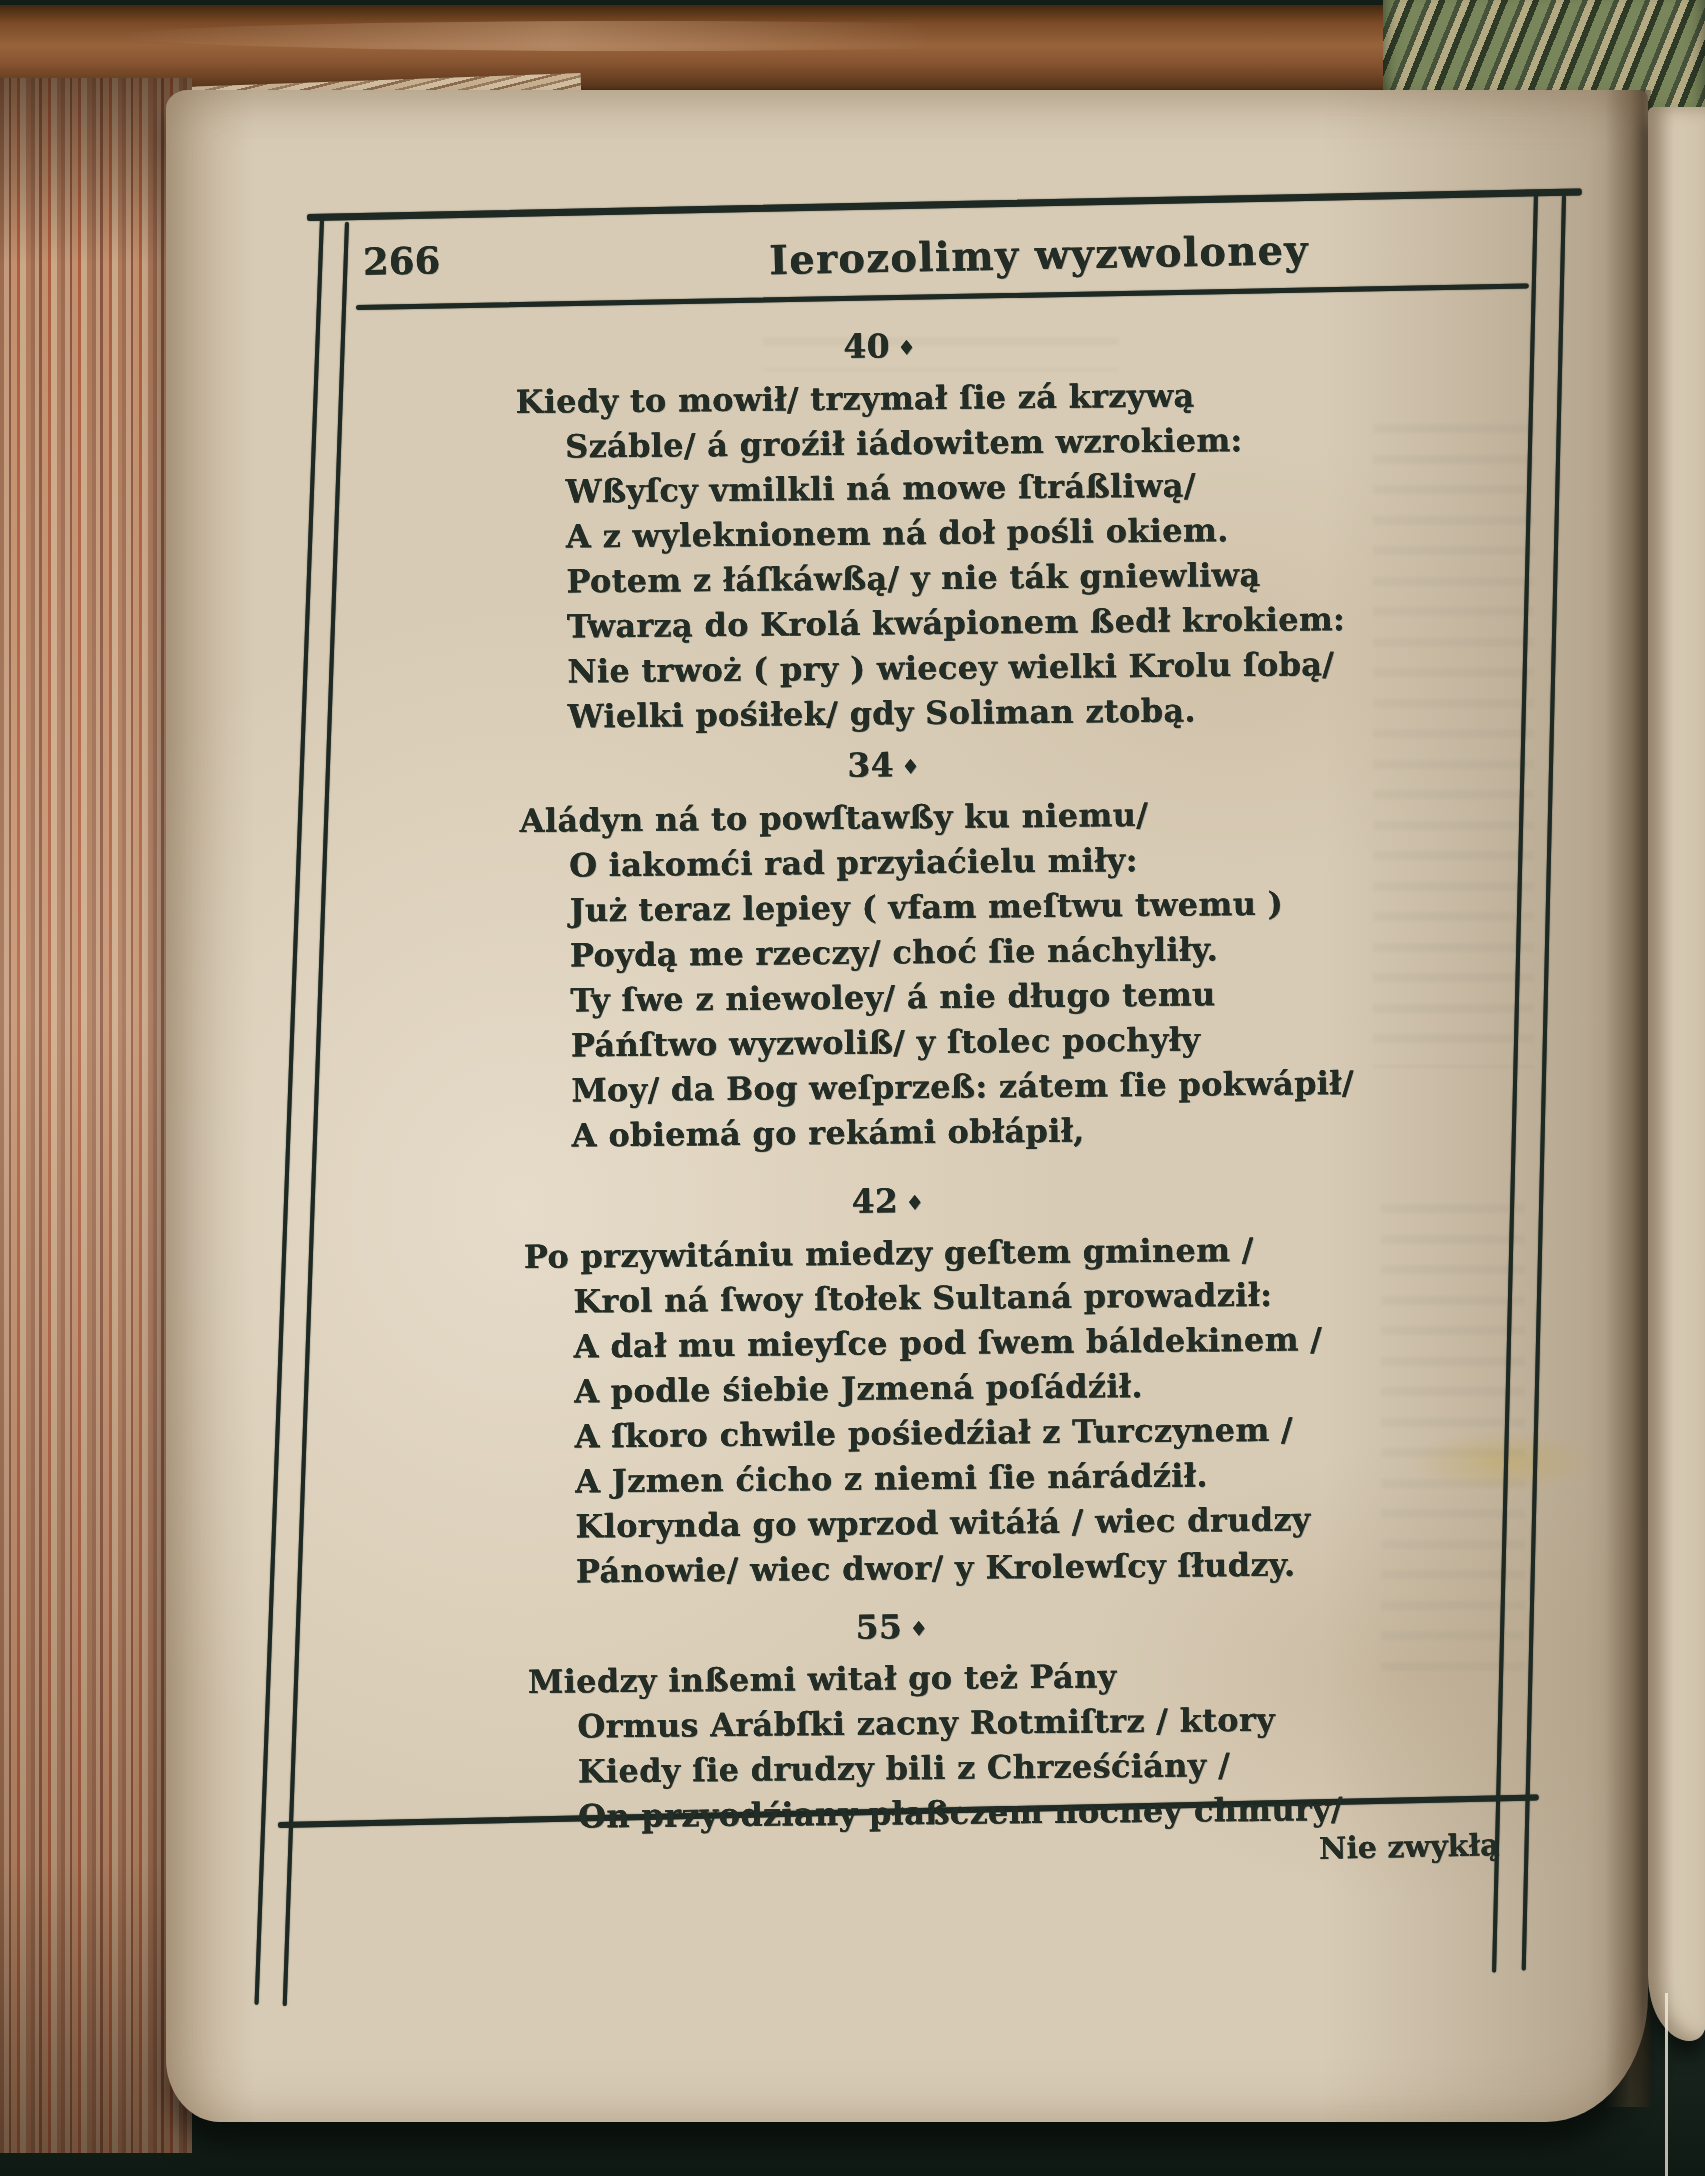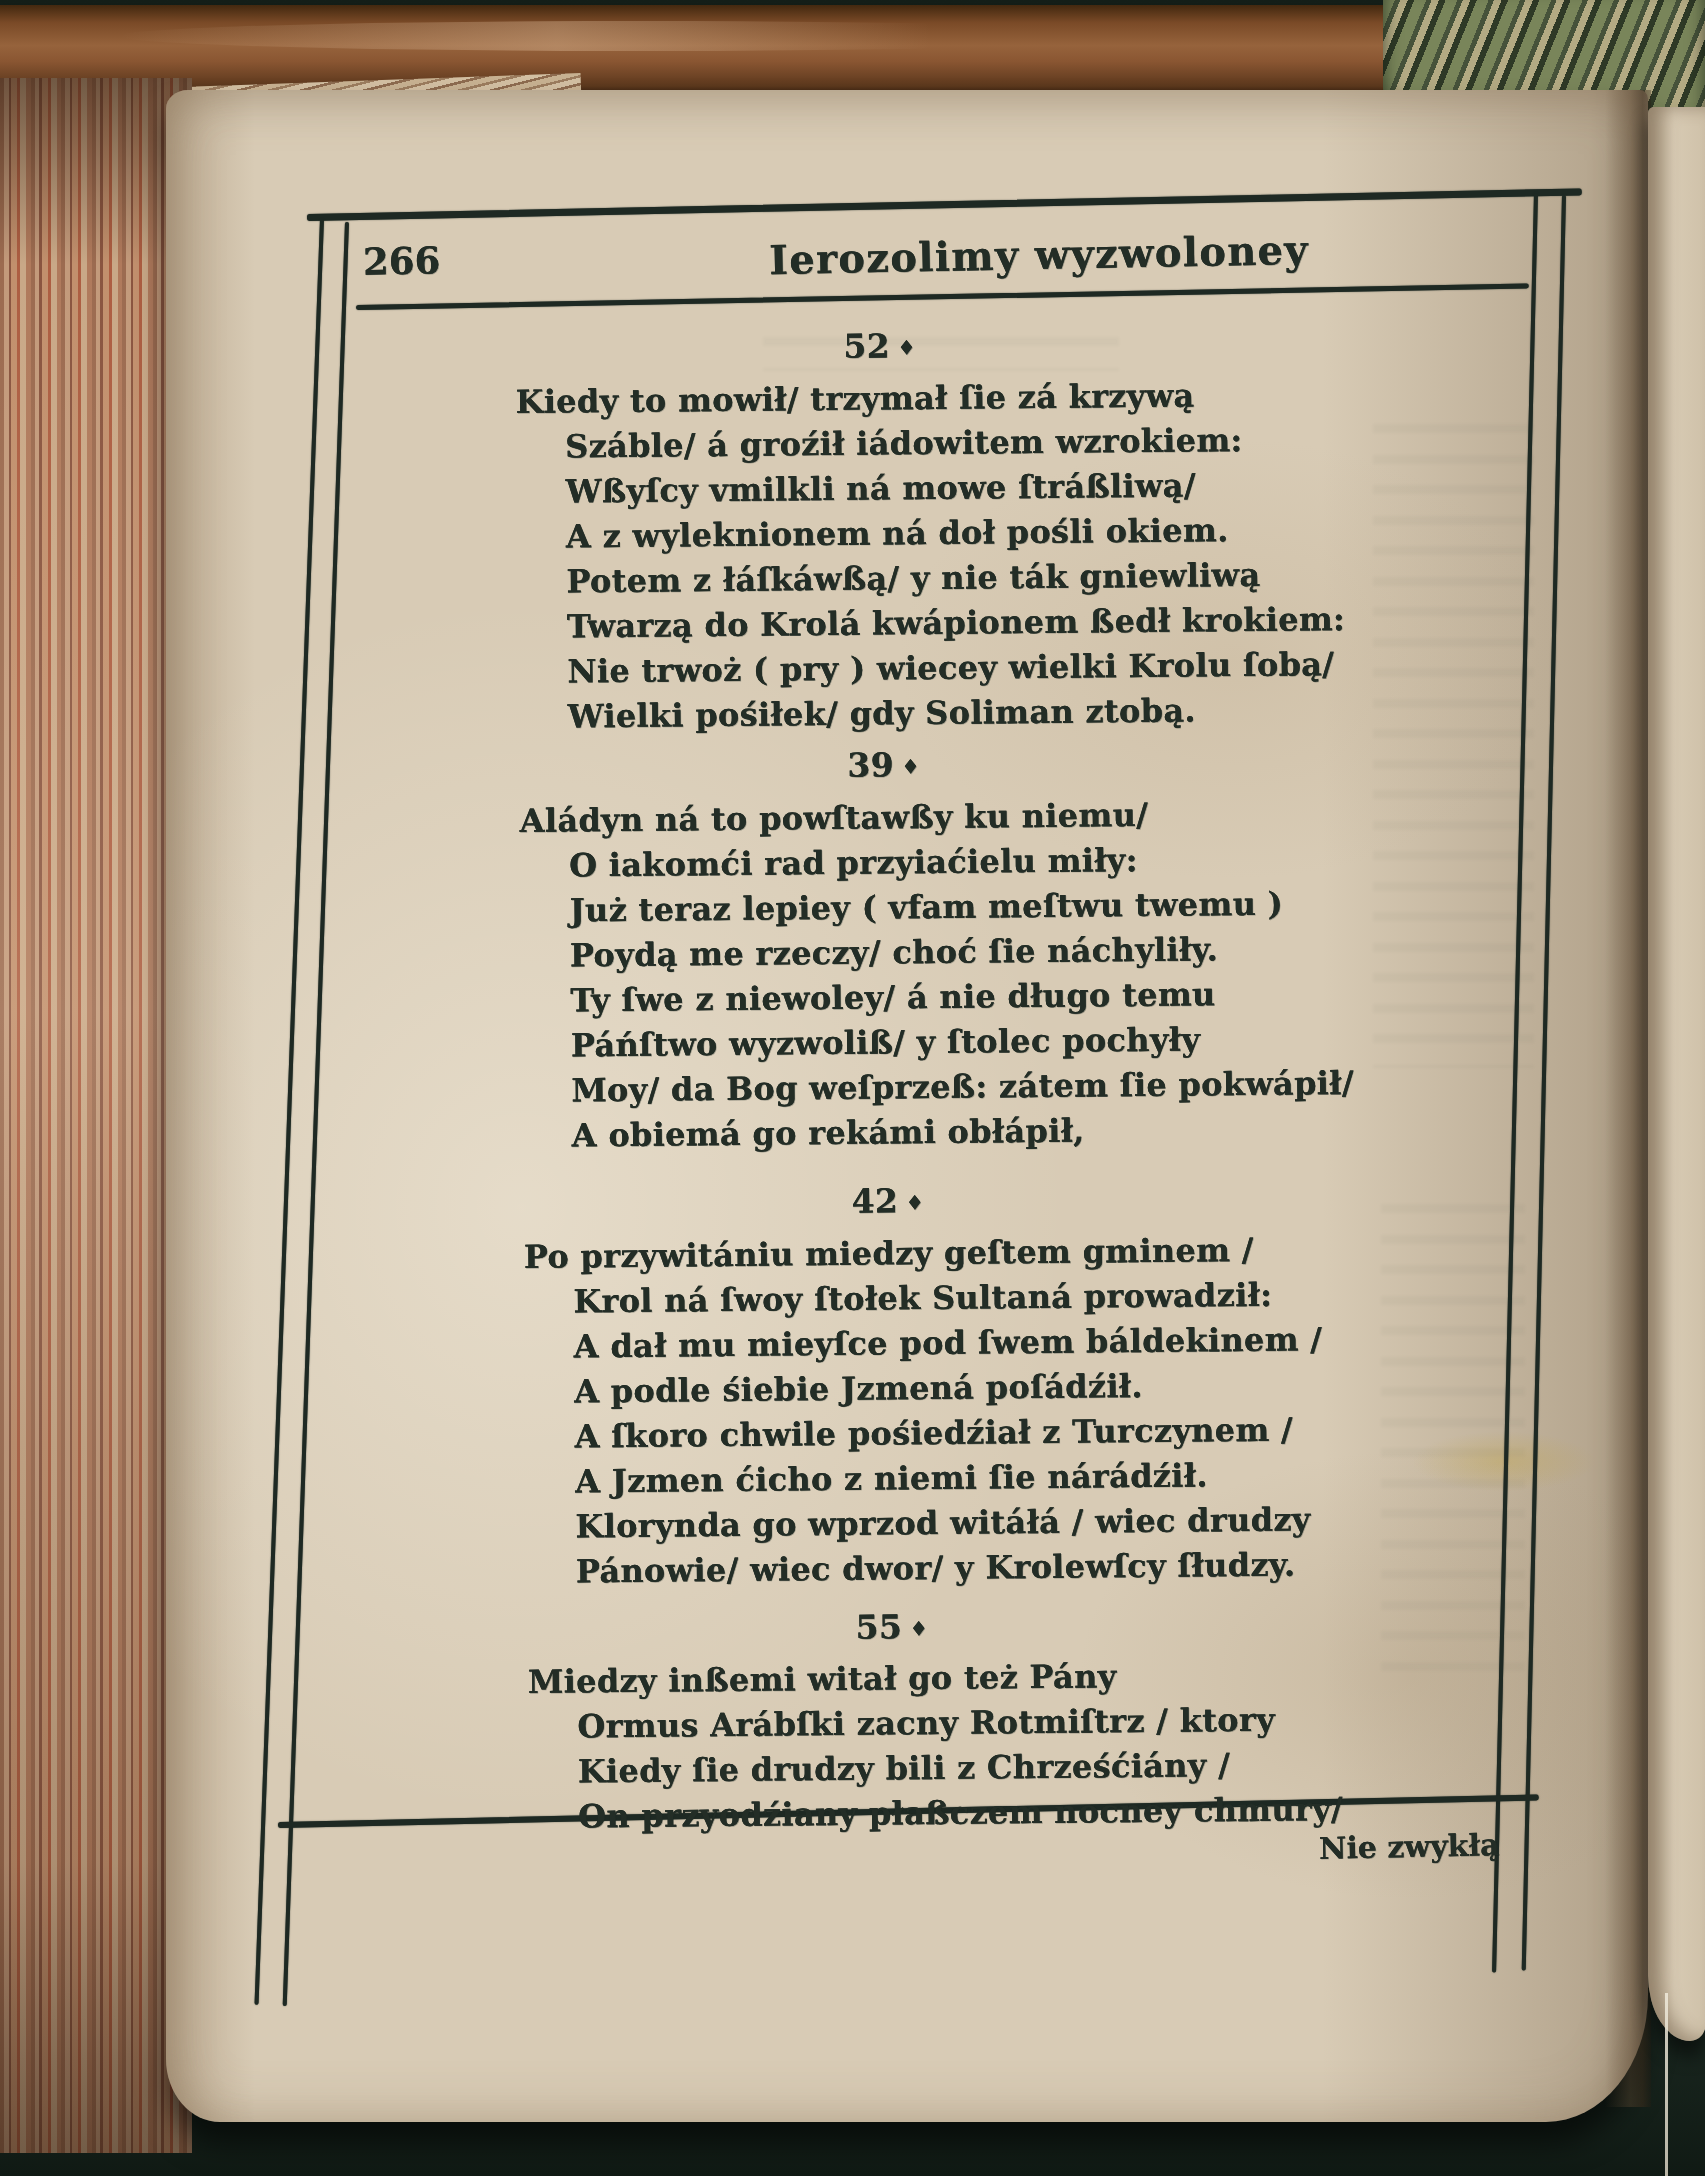--- a/index.html
+++ b/index.html
@@ -102,33 +102,33 @@
   <div class="rule rule-right-outer"></div>
   <div class="rule rule-right-inner"></div>
   <div class="rule rule-bottom"></div>
 
   <div class="page-number ink">266</div>
   <div class="running-title ink">Ierozolimy wyzwoloney</div>
 
   <div class="verses ink">
 
     <div class="stanza st-52">
-      <div class="stanza-heading"><span>52</span><span class="orn">♦</span></div>
+      <div class="stanza-heading"><span>40</span><span class="orn">♦</span></div>
       <div class="vline first">Kiedy to mowił/ trzymał ſie zá krzywą</div>
       <div class="vline">Száble/ á groźił iádowitem wzrokiem:</div>
       <div class="vline">Wßyſcy vmilkli ná mowe ſtráßliwą/</div>
       <div class="vline">A z wyleknionem ná doł pośli okiem.</div>
       <div class="vline">Potem z łáſkáwßą/ y nie ták gniewliwą</div>
       <div class="vline">Twarzą do Krolá kwápionem ßedł krokiem:</div>
       <div class="vline">Nie trwoż ( pry ) wiecey wielki Krolu ſobą/</div>
       <div class="vline">Wielki pośiłek/ gdy Soliman ztobą.</div>
     </div>
 
     <div class="stanza st-53">
-      <div class="stanza-heading"><span>39</span><span class="orn">♦</span></div>
+      <div class="stanza-heading"><span>34</span><span class="orn">♦</span></div>
       <div class="vline first">Aládyn ná to powſtawßy ku niemu/</div>
       <div class="vline">O iakomći rad przyiaćielu miły:</div>
       <div class="vline">Już teraz lepiey ( vfam meſtwu twemu )</div>
       <div class="vline">Poydą me rzeczy/ choć ſie náchyliły.</div>
       <div class="vline">Ty ſwe z niewoley/ á nie długo temu</div>
       <div class="vline">Páńſtwo wyzwoliß/ y ſtolec pochyły</div>
       <div class="vline">Moy/ da Bog weſprzeß: zátem ſie pokwápił/</div>
       <div class="vline">A obiemá go rekámi obłápił,</div>
     </div>
 

